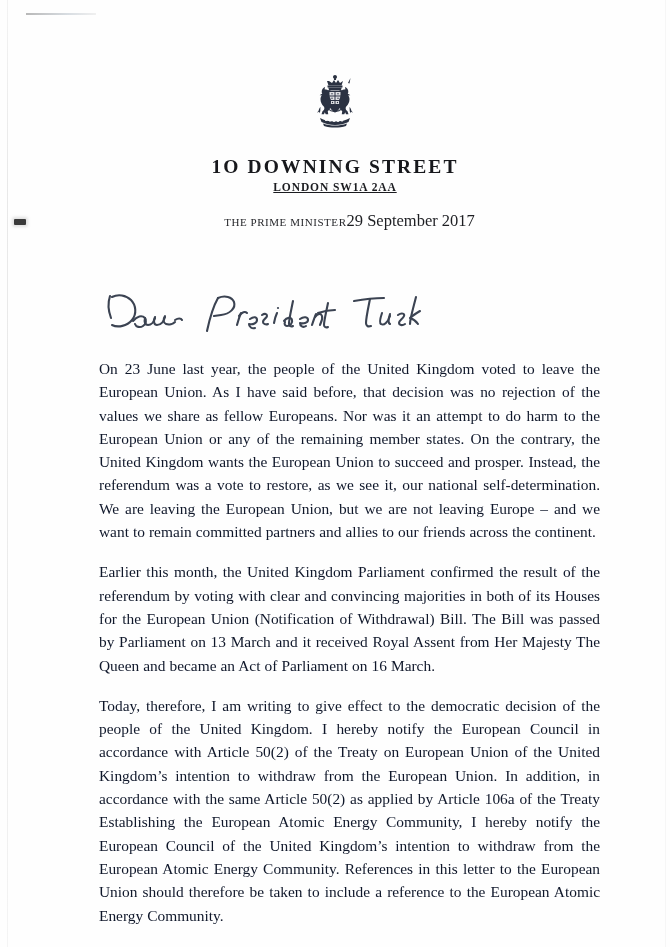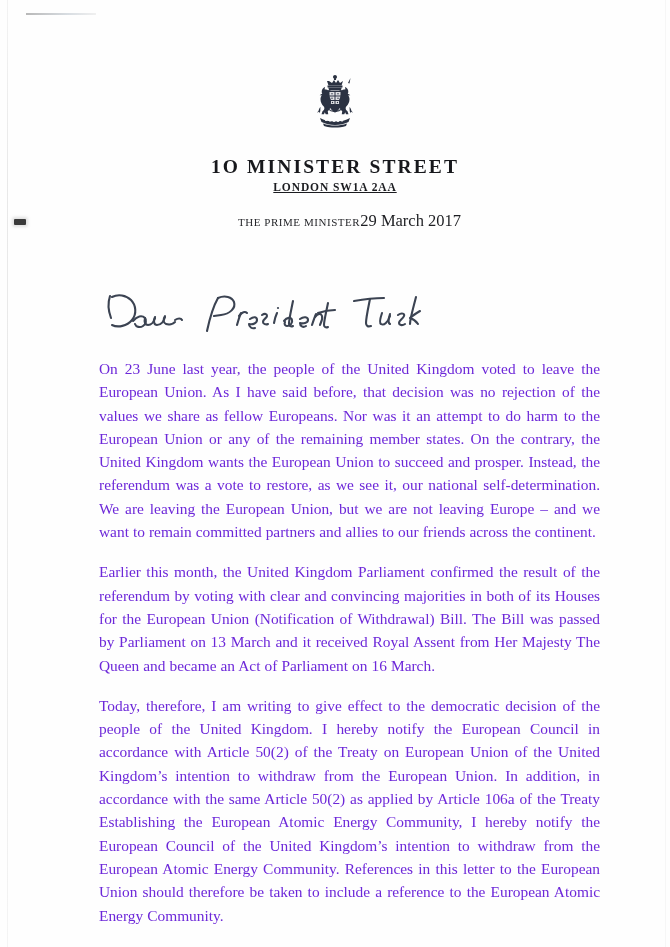--- a/index.html
+++ b/index.html
@@ -114,21 +114,21 @@
     left: 99px;
     top: 357px;
     width: 501px;
   }
   .body-text p {
     margin: 0 0 17px 0;
     font-size: 15.4px;
     line-height: 23.3px;
     text-align: justify;
     text-justify: inter-word;
-    color: #6d28d9;
+    color: #0f172a;
     word-spacing: 0.2px;
   }
   .body-text p:last-child {
     margin-bottom: 12px;
   }
 </style>
 </head>
 <body>
 
 <div class="page">
@@ -181,27 +181,27 @@
           <rect x="68" y="97" width="4" height="3"></rect>
           <rect x="76" y="96" width="4" height="3"></rect>
         </g>
 
         <ellipse cx="64" cy="56" rx="21" ry="23" fill="none" stroke="#2b3242" stroke-width="2.5" opacity="0.9"></ellipse>
 
         <path d="M40 103c8 3 16 4 24 4s16-1 24-4l-2 5c-7 2-14 3-22 3s-15-1-22-3z"></path>
       </g>
     </svg>
 
-    <div class="address-line1">1O MINISTER STREET</div>
+    <div class="address-line1">1O DOWNING STREET</div>
     <div class="address-line2">LONDON SW1A 2AA</div>
   </div>
 
   <div class="sender-row">
     <div class="sender-title">THE PRIME MINISTER</div>
-    <div class="letter-date">29 March 2017</div>
+    <div class="letter-date">29 September 2017</div>
   </div>
 
   <div class="salutation">
     <svg width="330" height="62" viewBox="0 0 330 62">
       <g fill="none" stroke="#3b4352" stroke-width="2.1" stroke-linecap="round" stroke-linejoin="round">
 
         <path d="M8 14c6-3 14-2 19 3 5 5 6 14 1 20-5 6-14 8-20 5"></path>
         <path d="M6 13c-2 6-2 14 1 22"></path>
 
         <path d="M29 38c4-5 9-6 12-3 2 2 1 6-2 8-3 2-7 1-8-2"></path>

